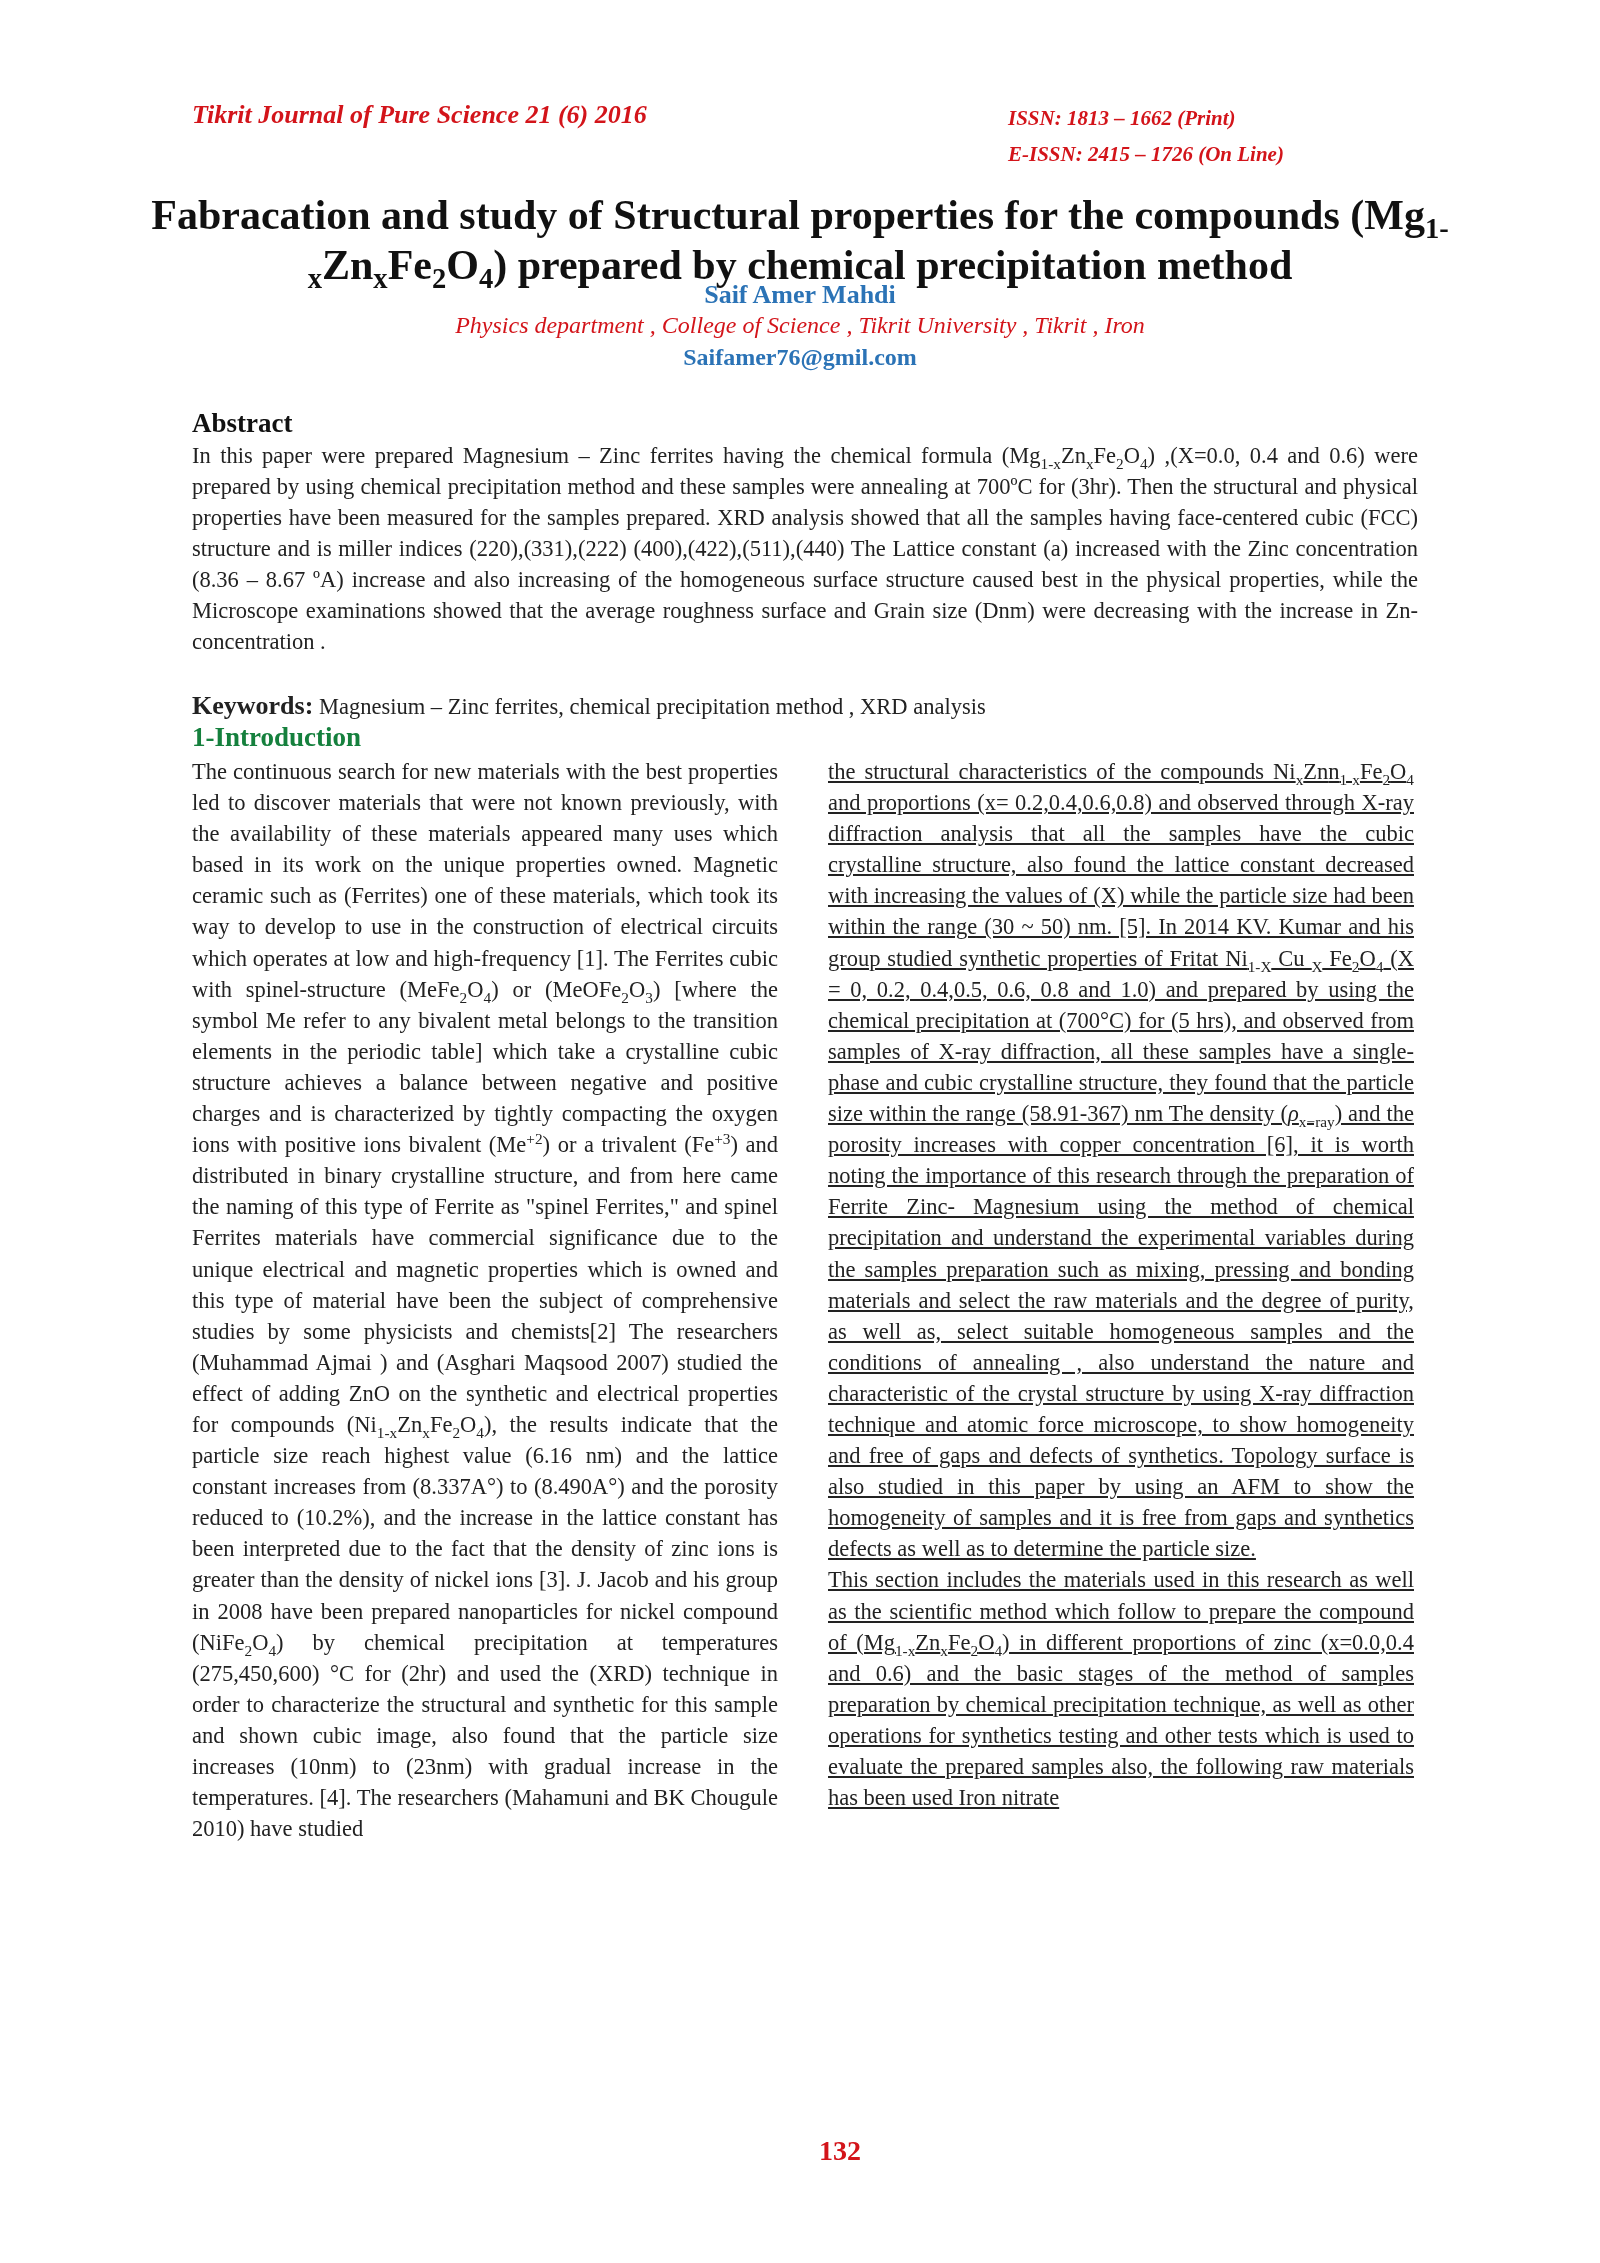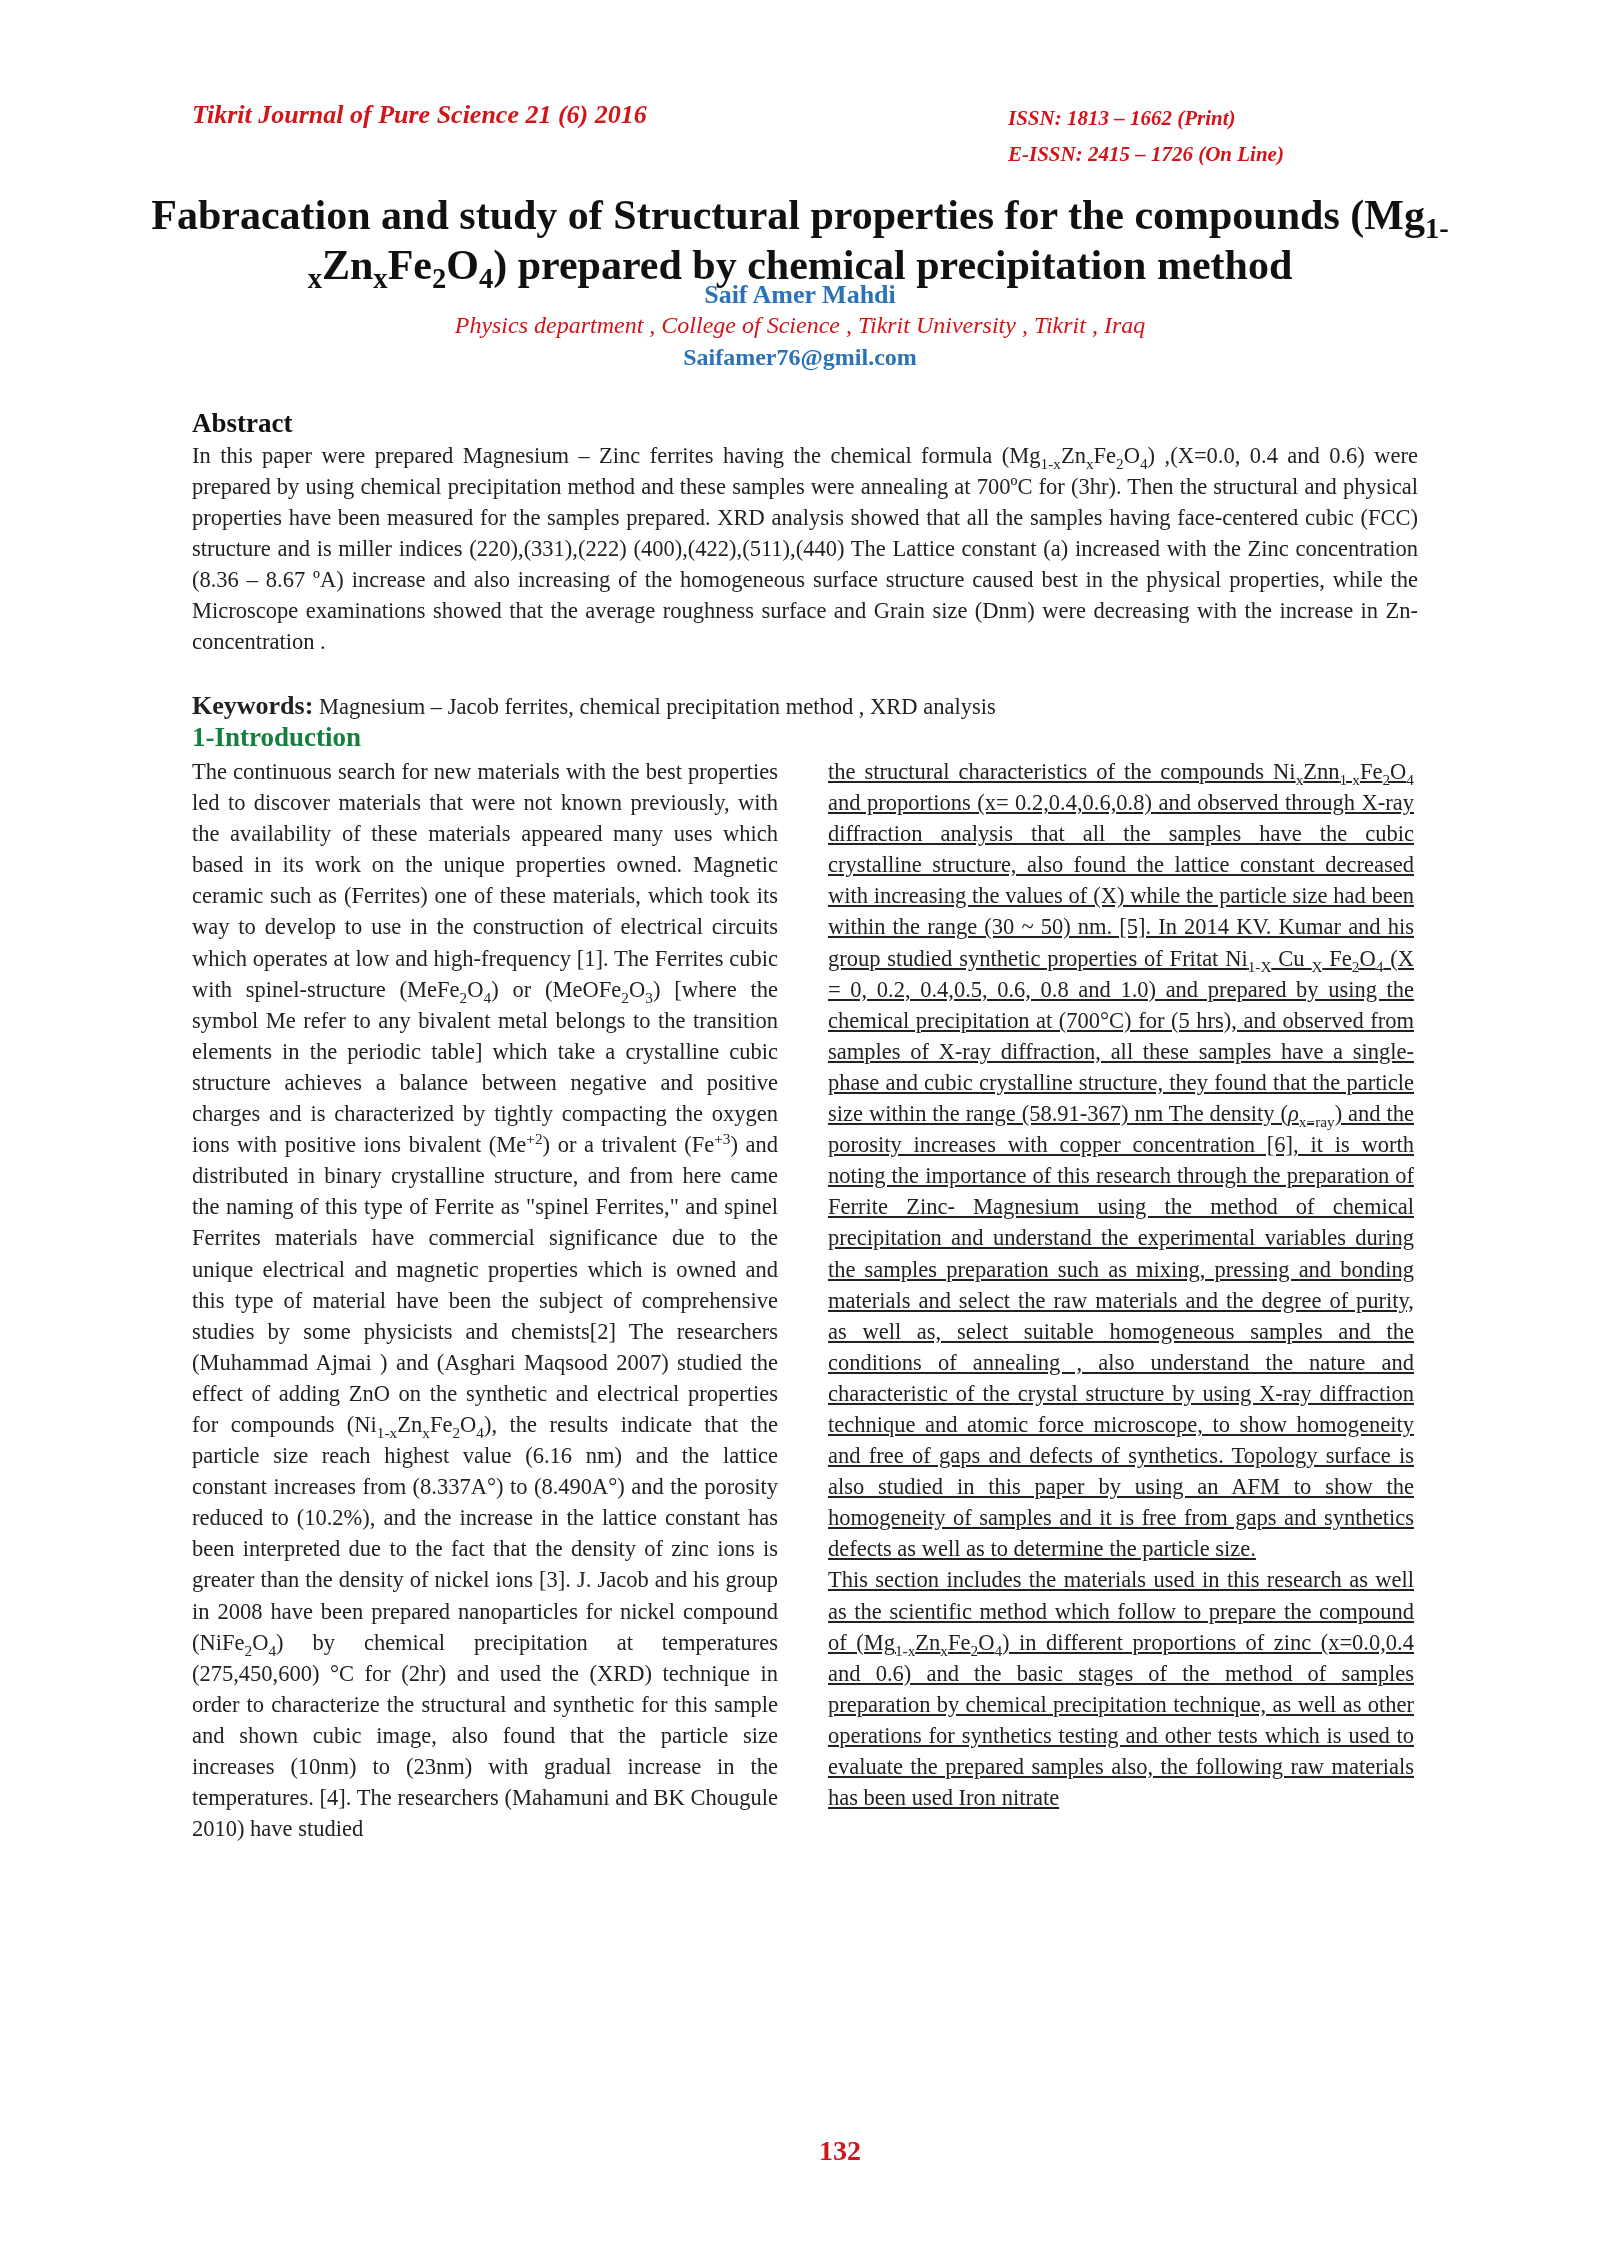--- a/index.html
+++ b/index.html
@@ -29,27 +29,27 @@
 
 <div class="hdr-left">Tikrit Journal of Pure Science 21 (6) 2016</div>
 <div class="hdr-right">
   <div>ISSN: 1813 – 1662 (Print)</div>
   <div>E-ISSN: 2415 – 1726 (On Line)</div>
 </div>
 
 <div class="title"><span>Fabracation and study of Structural properties for the compounds (Mg</span><sub>1-</sub><br><sub>x</sub><span>Zn</span><sub>x</sub><span>Fe</span><sub>2</sub><span>O</span><sub>4</sub><span>) prepared by chemical precipitation method</span></div>
 
 <div class="author">Saif Amer Mahdi</div>
-<div class="affil">Physics department , College of Science , Tikrit University , Tikrit , Iraq</div>
+<div class="affil">Physics department , College of Science , Tikrit University , Tikrit , Iron</div>
 <div class="email">Saifamer76@gmil.com</div>
 
 <div class="abs-head">Abstract</div>
 <div class="abs-body"><span>In this paper were prepared Magnesium – Zinc ferrites having the chemical formula (Mg</span><sub>1-x</sub><span>Zn</span><sub>x</sub><span>Fe</span><sub>2</sub><span>O</span><sub>4</sub><span>) ,(X=0.0, 0.4 and 0.6) were prepared by using chemical precipitation method and these samples were annealing at 700ºC for (3hr). Then the structural and physical properties have been measured for the samples prepared. XRD analysis showed that all the samples having face-centered cubic (FCC) structure and is miller indices (220),(331),(222) (400),(422),(511),(440) The Lattice constant (a) increased with the Zinc concentration (8.36 – 8.67 ºA) increase and also increasing of the homogeneous surface structure caused best in the physical properties, while the Microscope examinations showed that the average roughness surface and Grain size (Dnm) were decreasing with the increase in Zn-concentration .</span></div>
 
-<div class="kw"><b>Keywords:</b><span> Magnesium – Jacob ferrites, chemical precipitation method , XRD analysis</span></div>
+<div class="kw"><b>Keywords:</b><span> Magnesium – Zinc ferrites, chemical precipitation method , XRD analysis</span></div>
 
 <div class="intro-head">1-Introduction</div>
 
 <div class="col col-left">
   <p><span>The continuous search for new materials with the best properties led to discover materials that were not known previously, with the availability of these materials appeared many uses which based in its work on the unique properties owned. Magnetic ceramic such as (Ferrites) one of these materials, which took its way to develop to use in the construction of electrical circuits which operates at low and high-frequency [1]. The Ferrites cubic with spinel-structure (MeFe</span><sub>2</sub><span>O</span><sub>4</sub><span>) or (MeOFe</span><sub>2</sub><span>O</span><sub>3</sub><span>) [where the symbol Me refer to any bivalent metal belongs to the transition elements in the periodic table] which take a crystalline cubic structure achieves a balance between negative and positive charges and is characterized by tightly compacting the oxygen ions with positive ions bivalent (Me</span><sup>+2</sup><span>) or a trivalent (Fe</span><sup>+3</sup><span>) and distributed in binary crystalline structure, and from here came the naming of this type of Ferrite as "spinel Ferrites," and spinel Ferrites materials have commercial significance due to the unique electrical and magnetic properties which is owned and this type of material have been the subject of comprehensive studies by some physicists and chemists[2] The researchers (Muhammad Ajmai ) and (Asghari Maqsood 2007) studied the effect of adding ZnO on the synthetic and electrical properties for compounds (Ni</span><sub>1-x</sub><span>Zn</span><sub>x</sub><span>Fe</span><sub>2</sub><span>O</span><sub>4</sub><span>), the results indicate that the particle size reach highest value (6.16 nm) and the lattice constant increases from (8.337A°) to (8.490A°) and the porosity reduced to (10.2%), and the increase in the lattice constant has been interpreted due to the fact that the density of zinc ions is greater than the density of nickel ions [3]. J. Jacob and his group in 2008 have been prepared nanoparticles for nickel compound (NiFe</span><sub>2</sub><span>O</span><sub>4</sub><span>) by chemical precipitation at temperatures (275,450,600) °C for (2hr) and used the (XRD) technique in order to characterize the structural and synthetic for this sample and shown cubic image, also found that the particle size increases (10nm) to (23nm) with gradual increase in the temperatures. [4]. The researchers (Mahamuni and BK Chougule 2010) have studied</span></p>
 </div>
 
 <div class="col col-right">
   <p><span>the structural characteristics of the compounds Ni</span><sub>x</sub><span>Zn</span><span>n</span><sub>1-x</sub><span>Fe</span><sub>2</sub><span>O</span><sub>4</sub><span> and proportions (x= 0.2,0.4,0.6,0.8) and observed through X-ray diffraction analysis that all the samples have the cubic crystalline structure, also found the lattice constant decreased with increasing the values of (X) while the particle size had been within the range (30 ~ 50) nm. [5]. In 2014 KV. Kumar and his group studied synthetic properties of Fritat Ni</span><sub>1-X</sub><span> Cu </span><sub>X</sub><span> Fe</span><sub>2</sub><span>O</span><sub>4</sub><span> (X = 0, 0.2, 0.4,0.5, 0.6, 0.8 and 1.0) and prepared by using the chemical precipitation at (700°C) for (5 hrs), and observed from samples of X-ray diffraction, all these samples have a single-phase and cubic crystalline structure, they found that the particle size within the range (58.91-367) nm The density (</span><i>ρ</i><sub>x−ray</sub><span>) and the porosity increases with copper concentration [6], it is worth noting the importance of this research through the preparation of Ferrite Zinc- Magnesium using the method of chemical precipitation and understand the experimental variables during the samples preparation such as mixing, pressing and bonding materials and select the raw materials and the degree of purity, as well as, select suitable homogeneous samples and the conditions of annealing , also understand the nature and characteristic of the crystal structure by using X-ray diffraction technique and atomic force microscope, to show homogeneity and free of gaps and defects of synthetics. Topology surface is also studied in this paper by using an AFM to show the homogeneity of samples and it is free from gaps and synthetics defects as well as to determine the particle size.</span></p>
   <p><span>This section includes the materials used in this research as well as the scientific method which follow to prepare the compound of (Mg</span><sub>1-x</sub><span>Zn</span><sub>x</sub><span>Fe</span><sub>2</sub><span>O</span><sub>4</sub><span>) in different proportions of zinc (x=0.0,0.4 and 0.6) and the basic stages of the method of samples preparation by chemical precipitation technique, as well as other operations for synthetics testing and other tests which is used to evaluate the prepared samples also, the following raw materials has been used Iron nitrate</span></p>

